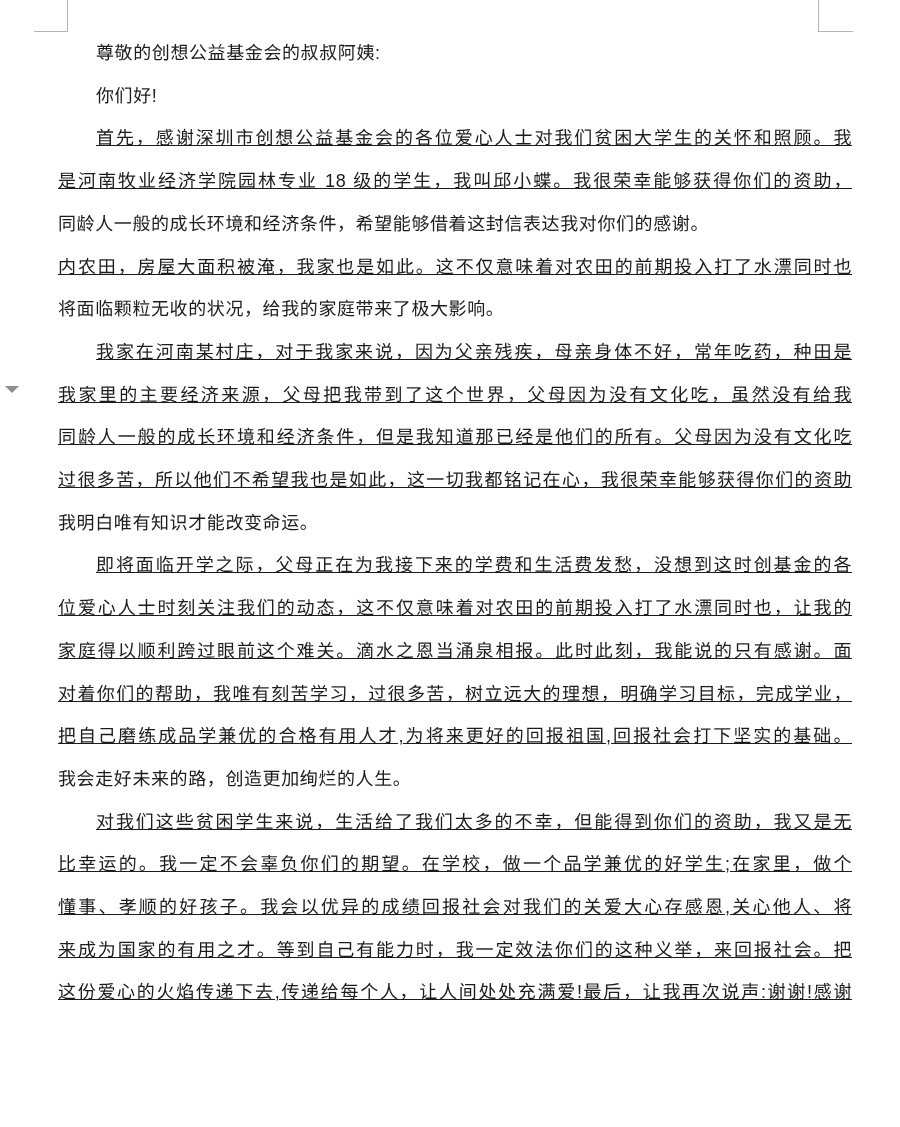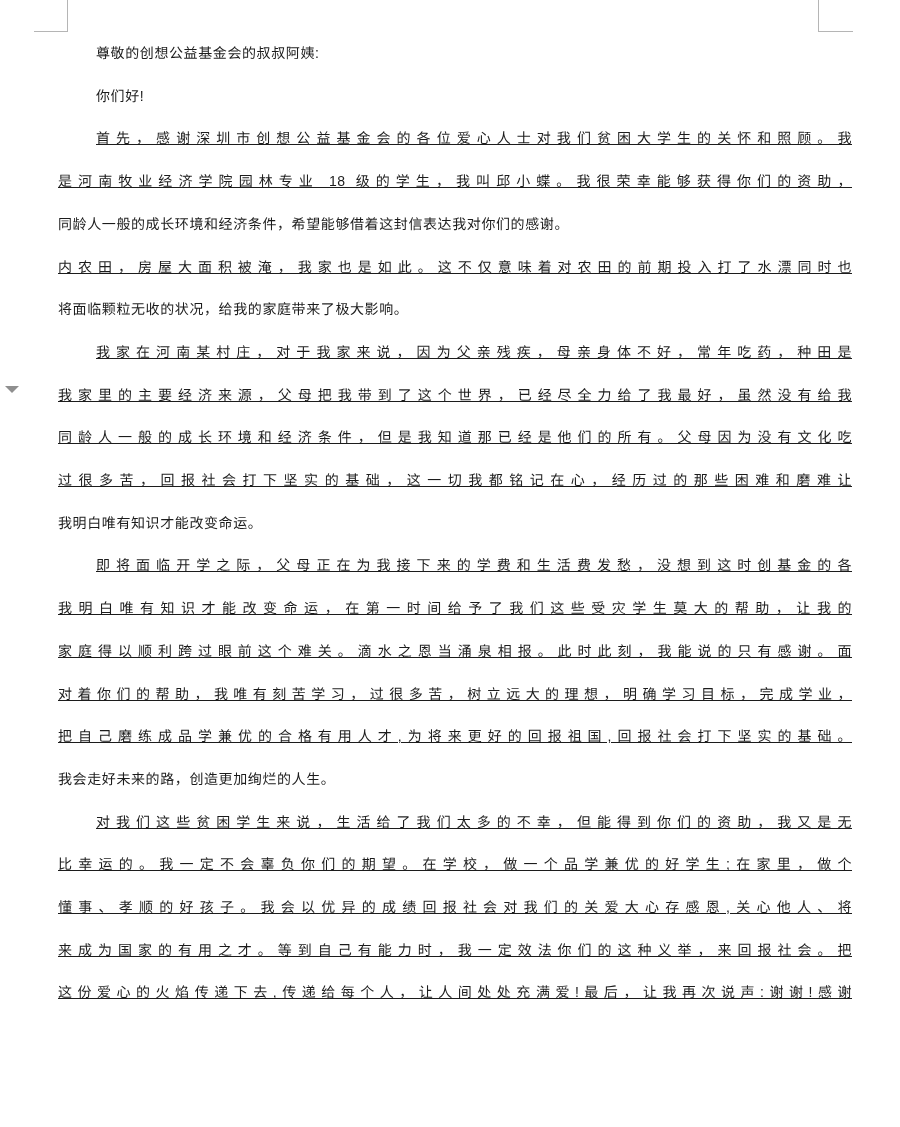--- a/index.html
+++ b/index.html
@@ -50,21 +50,21 @@
     left: 58px;
     top: 32px;
     width: 794px;
     color: #1c1c1c;
   }
   .paragraph {
     margin: 0;
     padding: 0;
   }
   .line {
-    font-size: 14px;
+    font-size: 18px;
     line-height: 42.7px;
     letter-spacing: 0.6px;
     white-space: nowrap;
     text-align: left;
   }
   .line.indent {
     text-indent: 38px;
   }
   .line.fill {
     text-align: justify;
@@ -90,28 +90,28 @@
         <div class="line indent fill">首先，感谢深圳市创想公益基金会的各位爱心人士对我们贫困大学生的关怀和照顾。我</div>
         <div class="line fill">是河南牧业经济学院园林专业 18 级的学生，我叫邱小蝶。我很荣幸能够获得你们的资助，</div>
         <div class="line">同龄人一般的成长环境和经济条件，希望能够借着这封信表达我对你们的感谢。</div>
       </div>
       <div class="paragraph">
         <div class="line fill">内农田，房屋大面积被淹，我家也是如此。这不仅意味着对农田的前期投入打了水漂同时也</div>
         <div class="line">将面临颗粒无收的状况，给我的家庭带来了极大影响。</div>
       </div>
       <div class="paragraph">
         <div class="line indent fill">我家在河南某村庄，对于我家来说，因为父亲残疾，母亲身体不好，常年吃药，种田是</div>
-        <div class="line fill">我家里的主要经济来源，父母把我带到了这个世界，已经尽全力给了我最好，虽然没有给我</div>
+        <div class="line fill">我家里的主要经济来源，父母把我带到了这个世界，父母因为没有文化吃，虽然没有给我</div>
         <div class="line fill">同龄人一般的成长环境和经济条件，但是我知道那已经是他们的所有。父母因为没有文化吃</div>
-        <div class="line fill">过很多苦，回报社会打下坚实的基础，这一切我都铭记在心，经历过的那些困难和磨难让</div>
+        <div class="line fill">过很多苦，所以他们不希望我也是如此，这一切我都铭记在心，我很荣幸能够获得你们的资助</div>
         <div class="line">我明白唯有知识才能改变命运。</div>
       </div>
       <div class="paragraph">
         <div class="line indent fill">即将面临开学之际，父母正在为我接下来的学费和生活费发愁，没想到这时创基金的各</div>
-        <div class="line fill">我明白唯有知识才能改变命运，在第一时间给予了我们这些受灾学生莫大的帮助，让我的</div>
+        <div class="line fill">位爱心人士时刻关注我们的动态，这不仅意味着对农田的前期投入打了水漂同时也，让我的</div>
         <div class="line fill">家庭得以顺利跨过眼前这个难关。滴水之恩当涌泉相报。此时此刻，我能说的只有感谢。面</div>
         <div class="line fill">对着你们的帮助，我唯有刻苦学习，过很多苦，树立远大的理想，明确学习目标，完成学业，</div>
         <div class="line fill">把自己磨练成品学兼优的合格有用人才,为将来更好的回报祖国,回报社会打下坚实的基础。</div>
         <div class="line">我会走好未来的路，创造更加绚烂的人生。</div>
       </div>
       <div class="paragraph">
         <div class="line indent fill">对我们这些贫困学生来说，生活给了我们太多的不幸，但能得到你们的资助，我又是无</div>
         <div class="line fill">比幸运的。我一定不会辜负你们的期望。在学校，做一个品学兼优的好学生;在家里，做个</div>
         <div class="line fill">懂事、孝顺的好孩子。我会以优异的成绩回报社会对我们的关爱大心存感恩,关心他人、将</div>
         <div class="line fill">来成为国家的有用之才。等到自己有能力时，我一定效法你们的这种义举，来回报社会。把</div>

